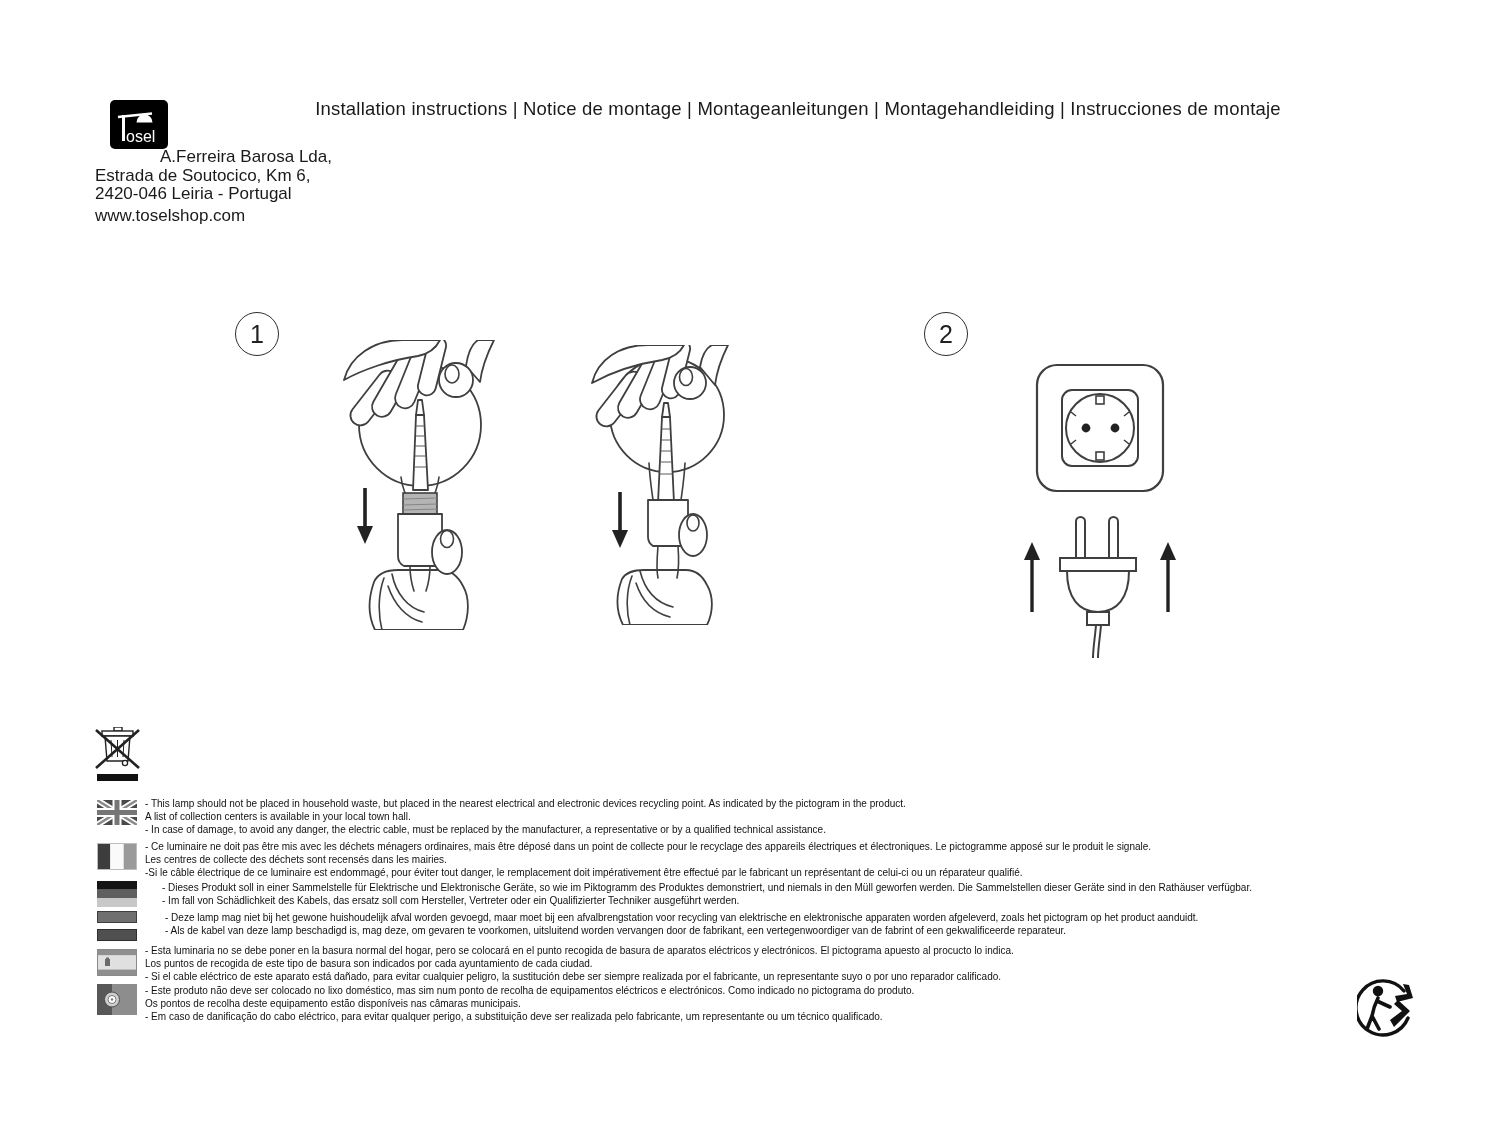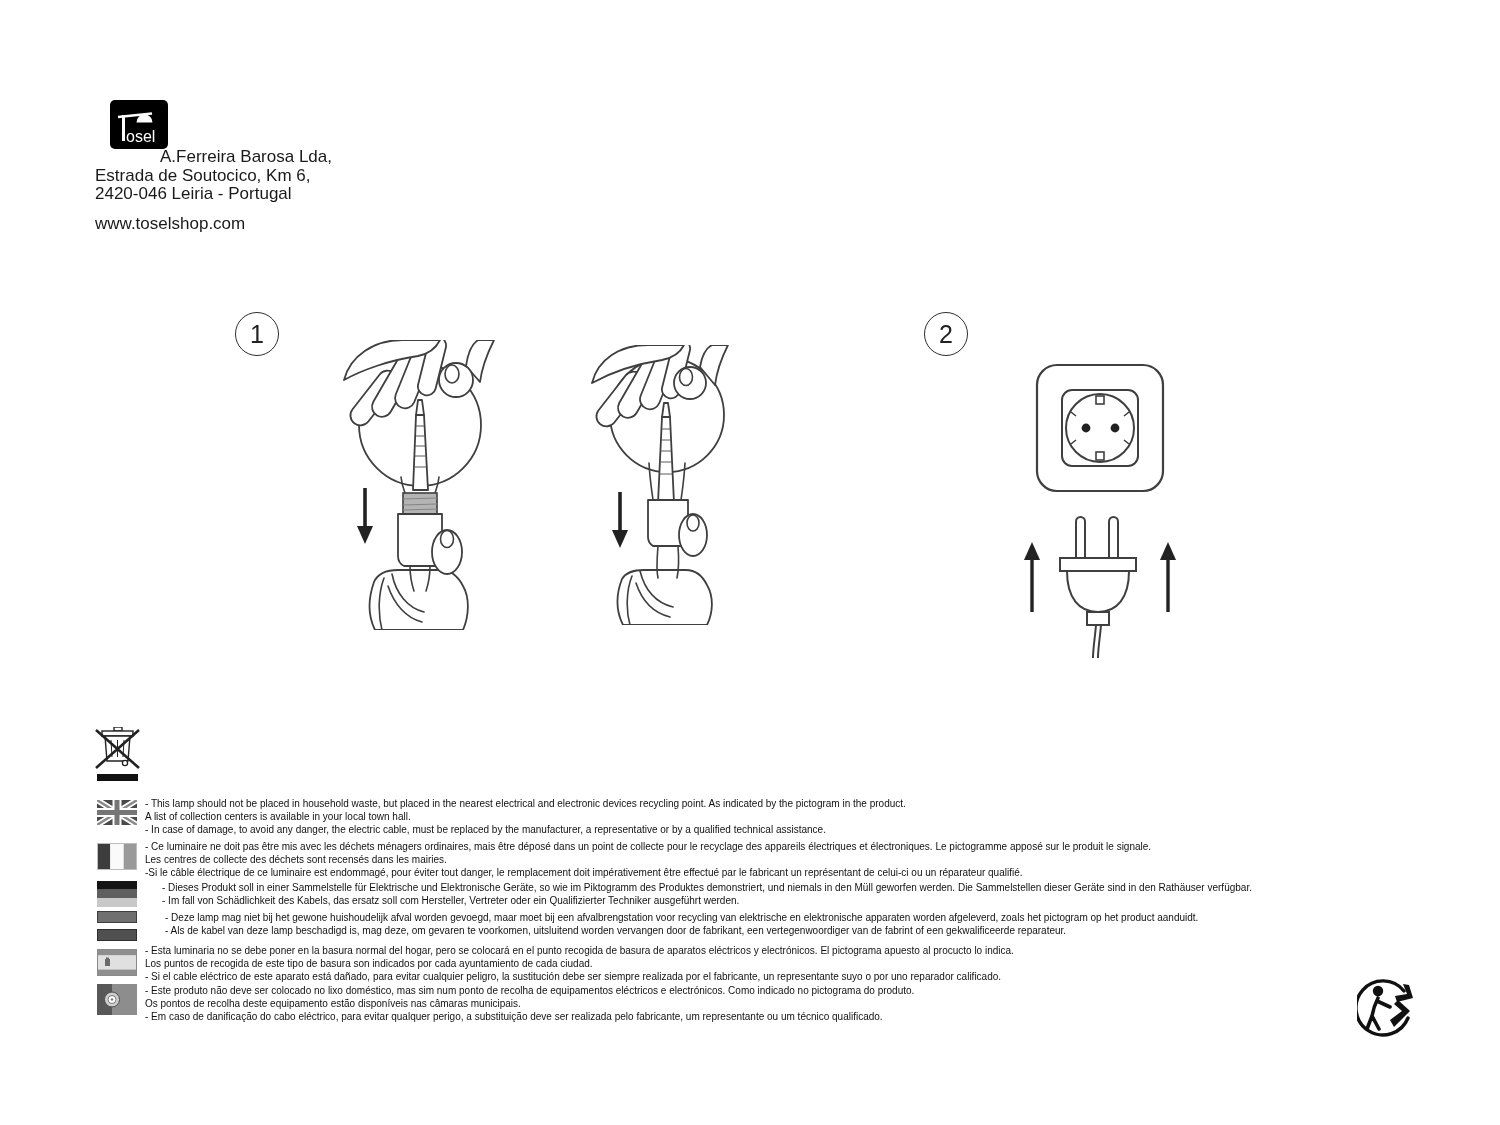--- a/index.html
+++ b/index.html
@@ -24,25 +24,26 @@
   <div class="abs" style="left:95px;top:100px;margin-left:15px;">
     <svg width="58" height="49" viewBox="0 0 58 49">
       <rect x="0" y="0" width="58" height="49" rx="5" fill="#000"></rect>
       <path d="M8,17 L42,13.5" stroke="#fff" stroke-width="2.6" fill="none"></path>
       <path d="M13.5,15 L13.5,41" stroke="#fff" stroke-width="3" fill="none"></path>
       <path d="M26.5,22.5 A8,8 0 0 1 42.5,22.5 Z" fill="#fff"></path>
       <text x="16" y="41.5" fill="#fff" font-size="16" font-family="Liberation Sans, sans-serif">osel</text>
     </svg>
   </div>
 
+  <div class="abs title" style="left:198px;top:98px;width:1200px;">Installation instructions | Notice de montage | Montageanleitungen | Montagehandleiding | Instrucciones de montaje</div>
 
   <div class="abs addr" style="left:160px;top:147px;">A.Ferreira Barosa Lda,</div>
   <div class="abs addr" style="left:95px;top:166px;text-align:center;">Estrada de Soutocico, Km 6,</div>
   <div class="abs addr" style="left:95px;top:184px;">2420-046 Leiria - Portugal</div>
-  <div class="abs addr" style="left:95px;top:214px;">www.toselshop.com</div>
+  <div class="abs addr" style="left:95px;top:206px;">www.toselshop.com</div>
 
   <div class="abs step-badge" style="left:235px;top:312px;">
     <span>1</span>
   </div>
 
   <div class="abs" style="left:340px;top:340px;">
     <svg width="160" height="290" viewBox="0 0 160 290">
 
       <circle class="ln" cx="80" cy="85" r="61"></circle>
 

